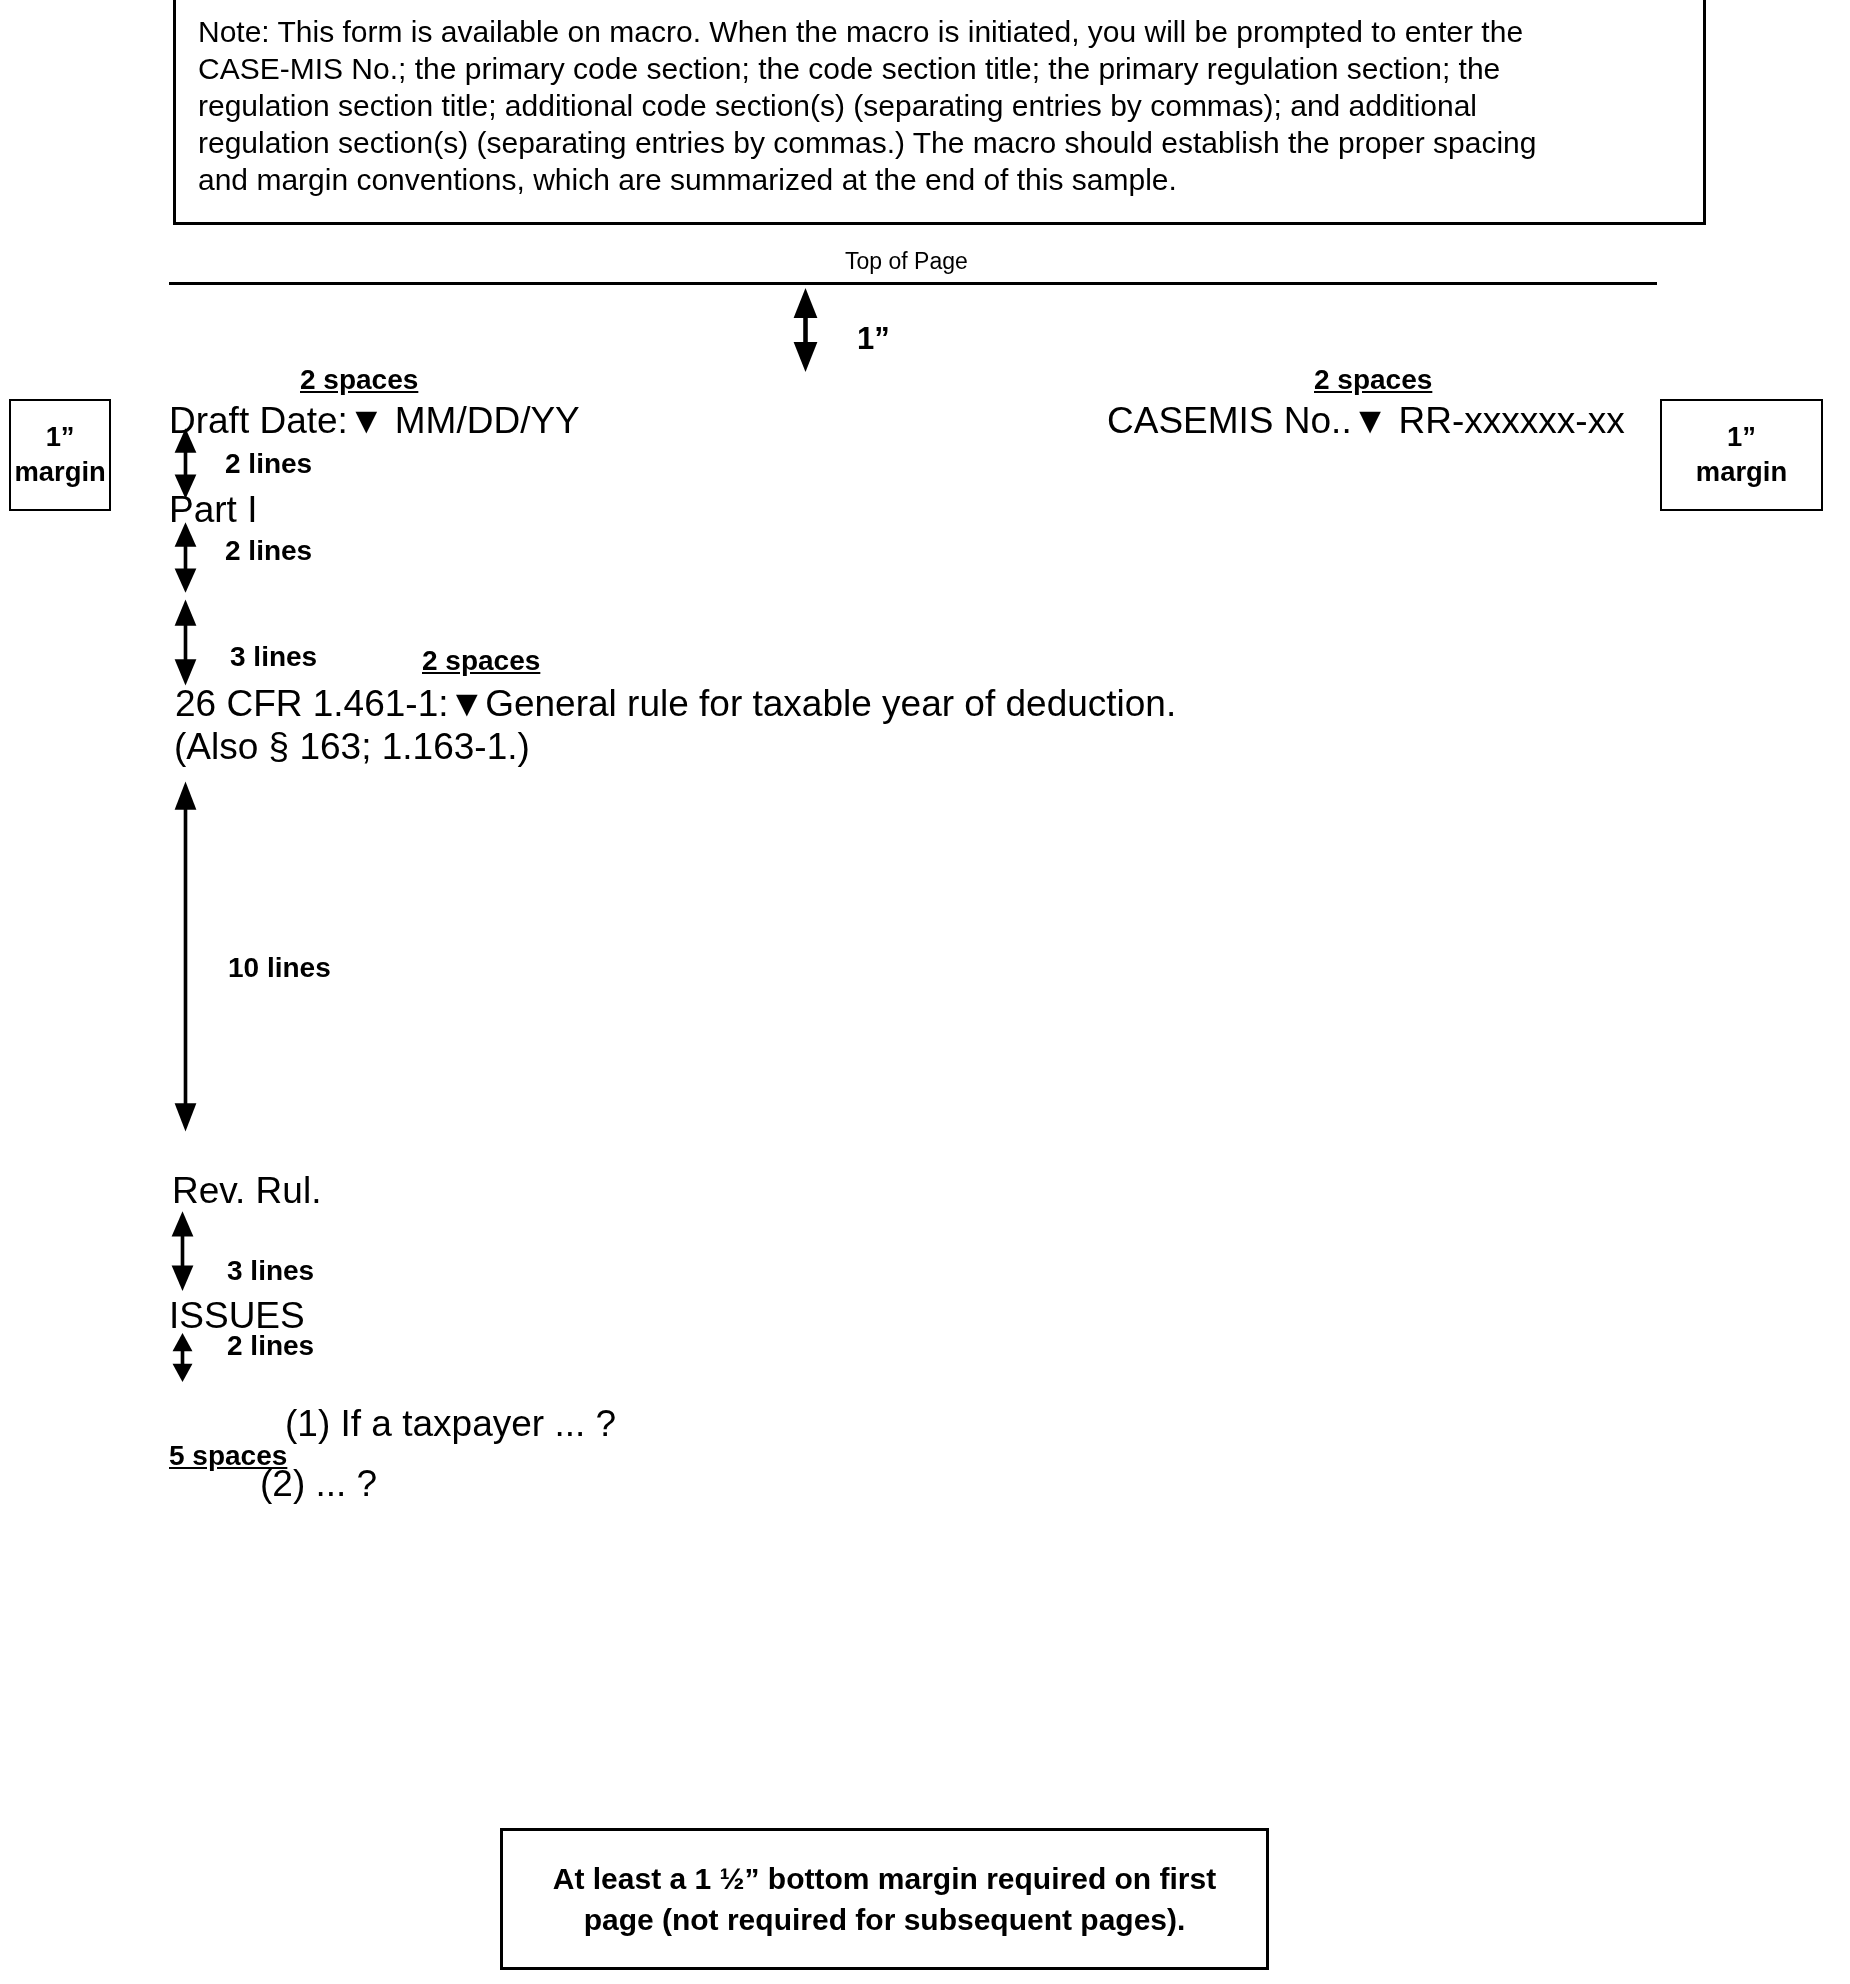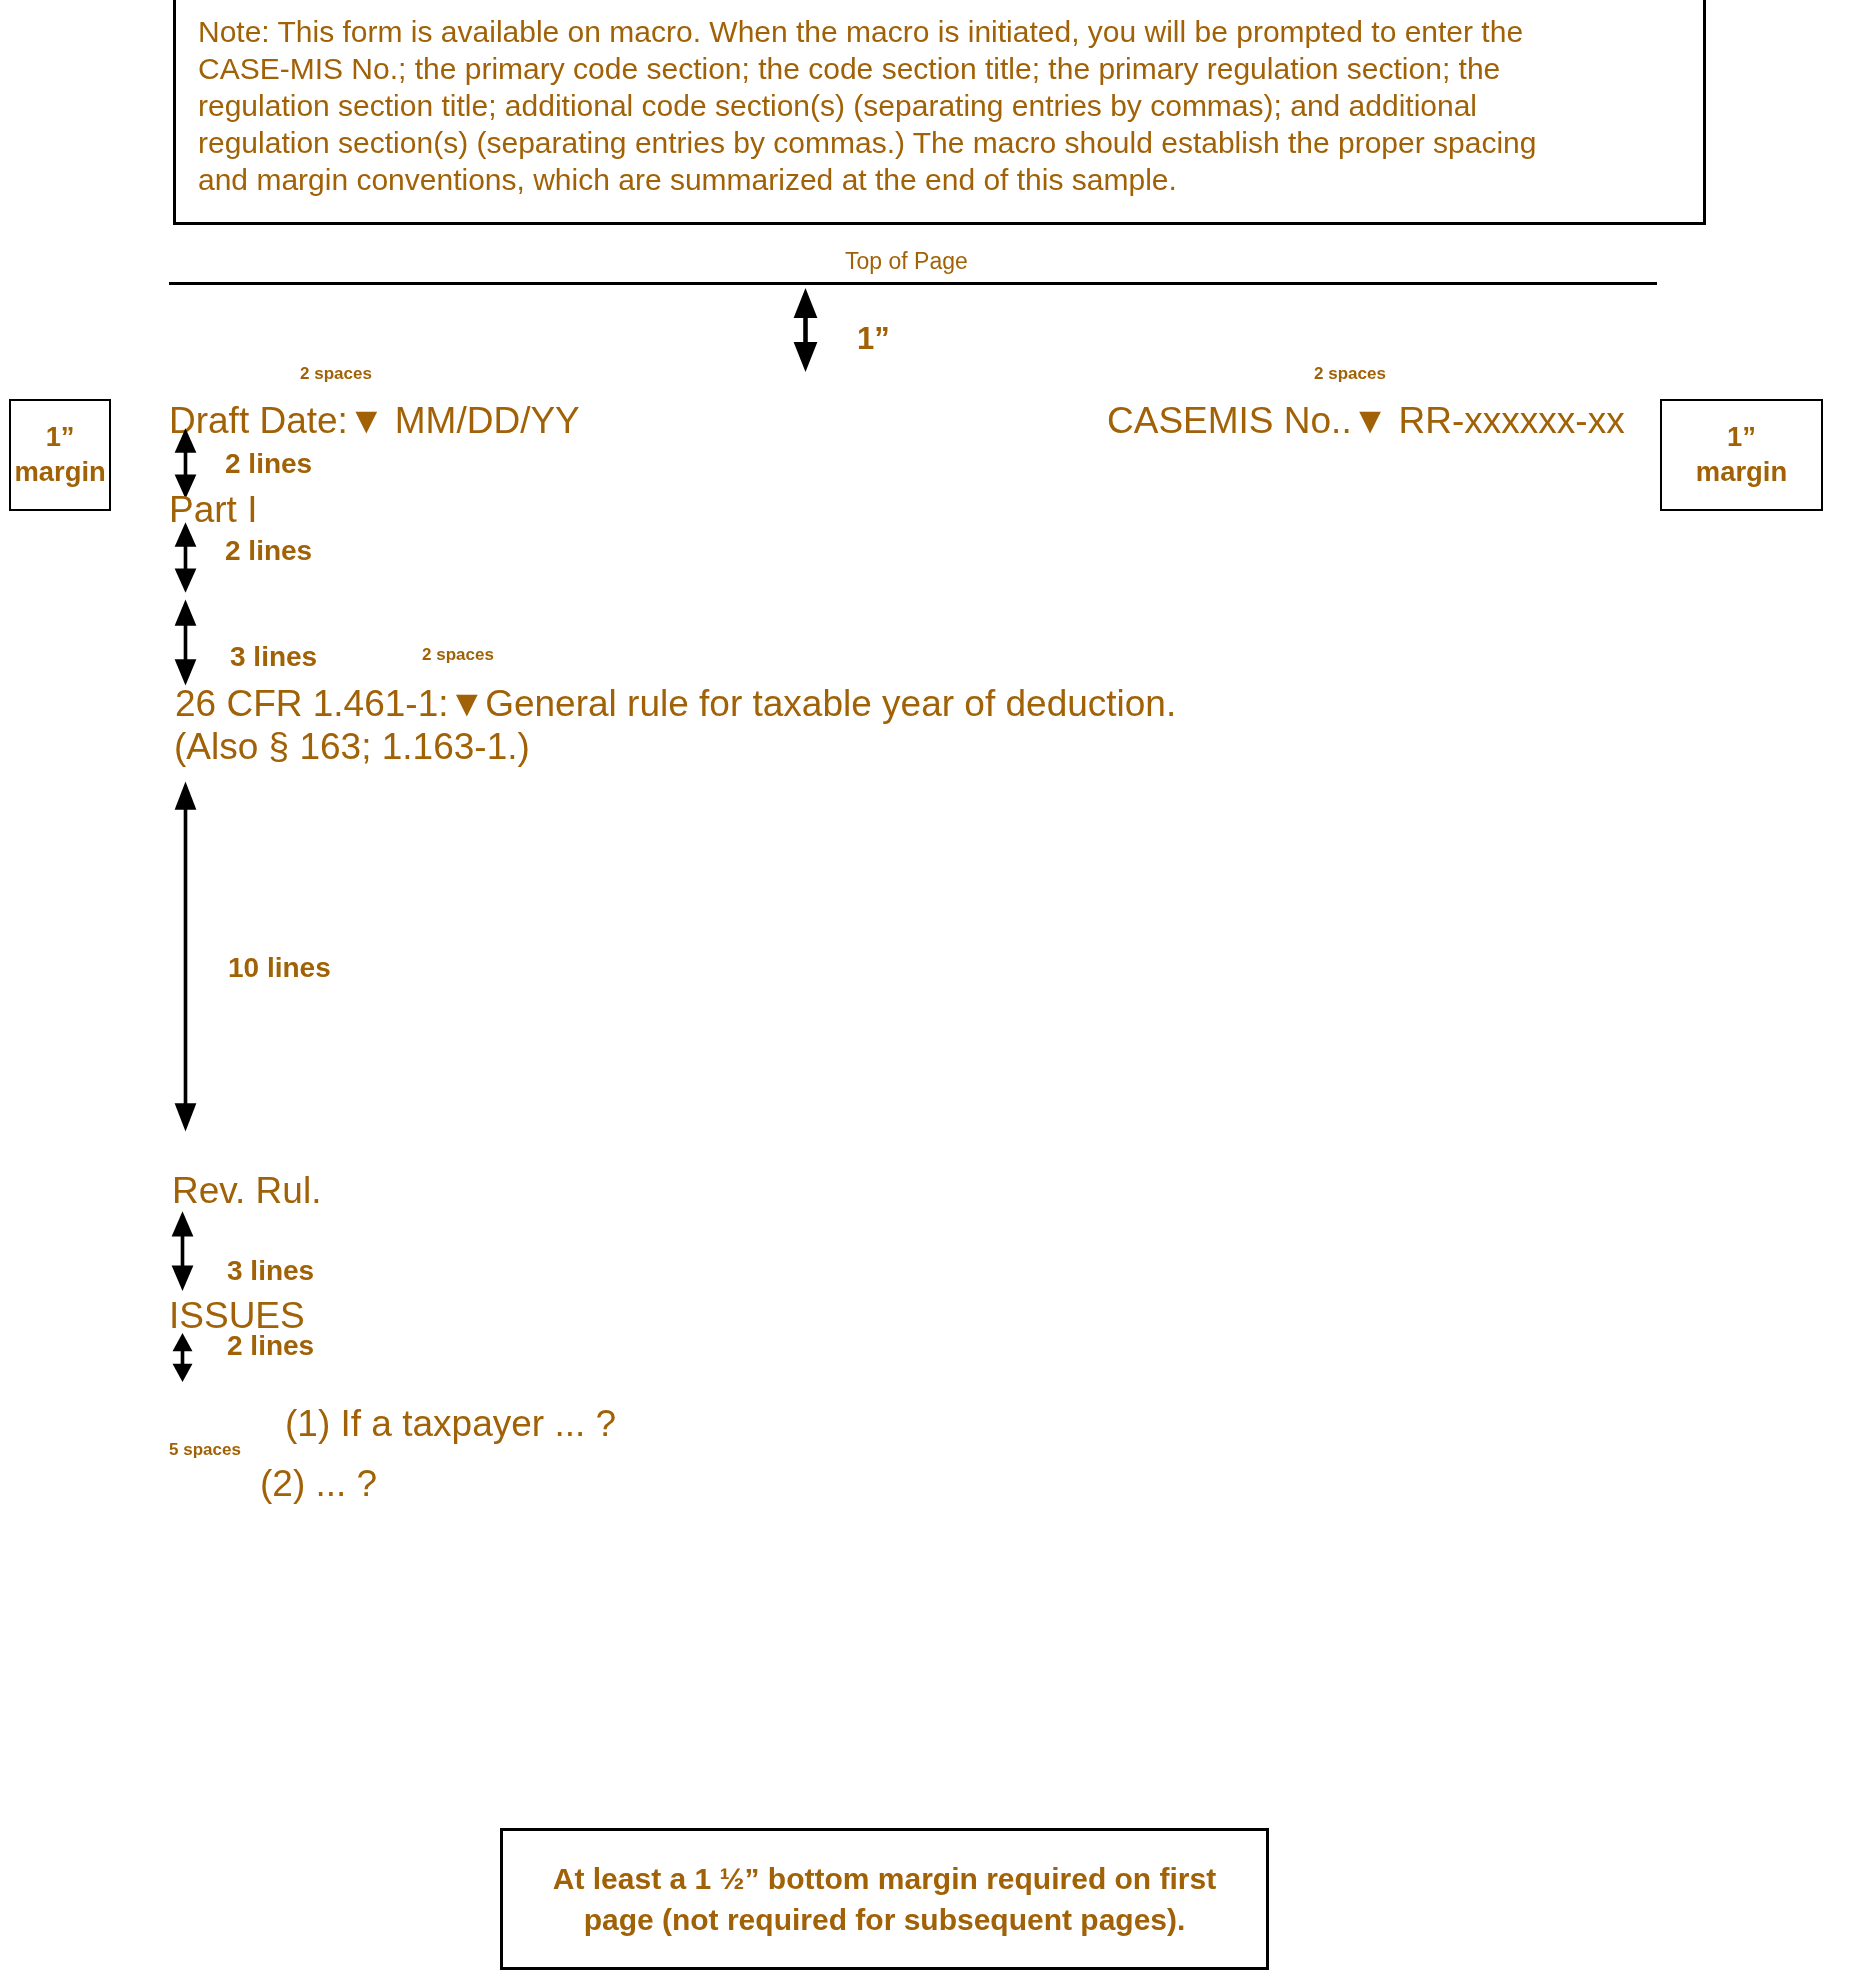--- a/index.html
+++ b/index.html
@@ -1,20 +1,20 @@
 <!DOCTYPE html>
 <html style="font-size:14.6px"><head>
 <meta charset="utf-8">
 <style>
   html,body { margin:0; padding:0; background:#ffffff; }
   .canvas {
     position:relative;
     width:1850px; height:1985px;
     background:#ffffff;
-    color:#a16207;
+    color:#000000;
     font-family:"Liberation Sans","DejaVu Sans",sans-serif;
     overflow:hidden;
   }
   .abs { position:absolute; white-space:nowrap; }
 
   
   .note-box {
     position:absolute; left:173px; top:0; width:1533px; height:225px;
     border:3.7px solid #000; border-top:none; box-sizing:border-box;
   }
@@ -31,21 +31,21 @@
   .footer-box {
     position:absolute; left:500px; top:1828px; width:769px; height:142px;
     border:3.7px solid #000; box-sizing:border-box;
     display:flex; flex-direction:column; justify-content:center; align-items:center;
     font-weight:bold; font-size:30px; line-height:41px; text-align:center;
   }
 
   
   .body-text  { font-size:37px; line-height:43px; }
   .lines-label  { font-weight:bold; font-size:28px; }
-  .spaces-label { font-weight:bold; font-size:17px; }
+  .spaces-label { font-weight:bold; font-size:28px;text-decoration:underline; }
   .inch-label   { font-weight:bold; font-size:31px; }
   .top-page-label { font-size:23px; }
 
   .top-line { position:absolute; left:169px; top:282px; width:1488px; height:2.7px; background:#000; }
 
   .arrow { position:absolute; }
 </style>
 </head>
 <body>
 

